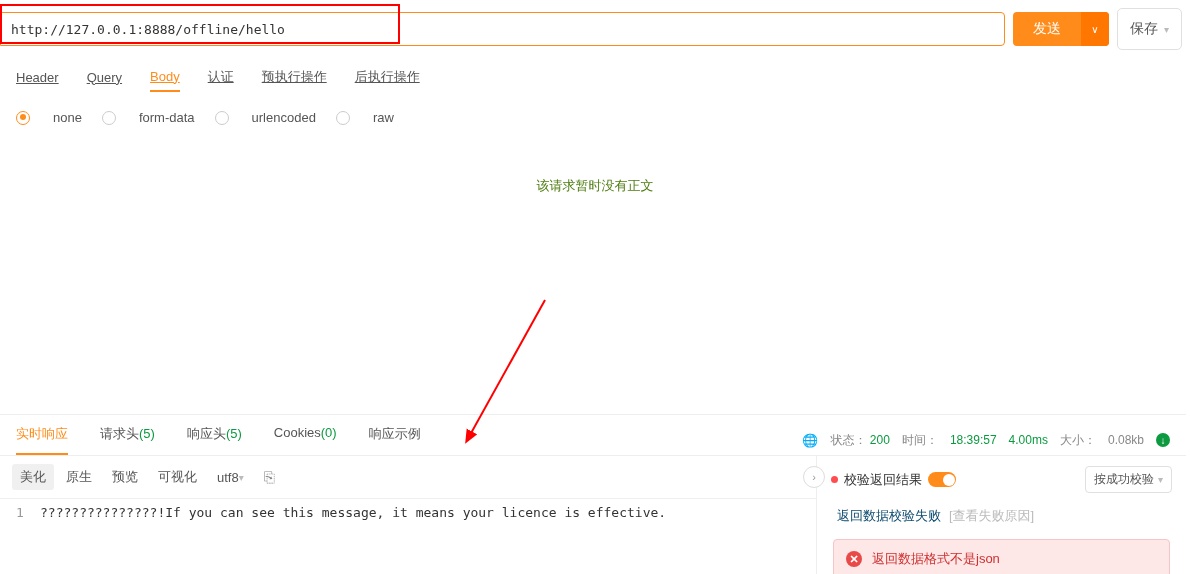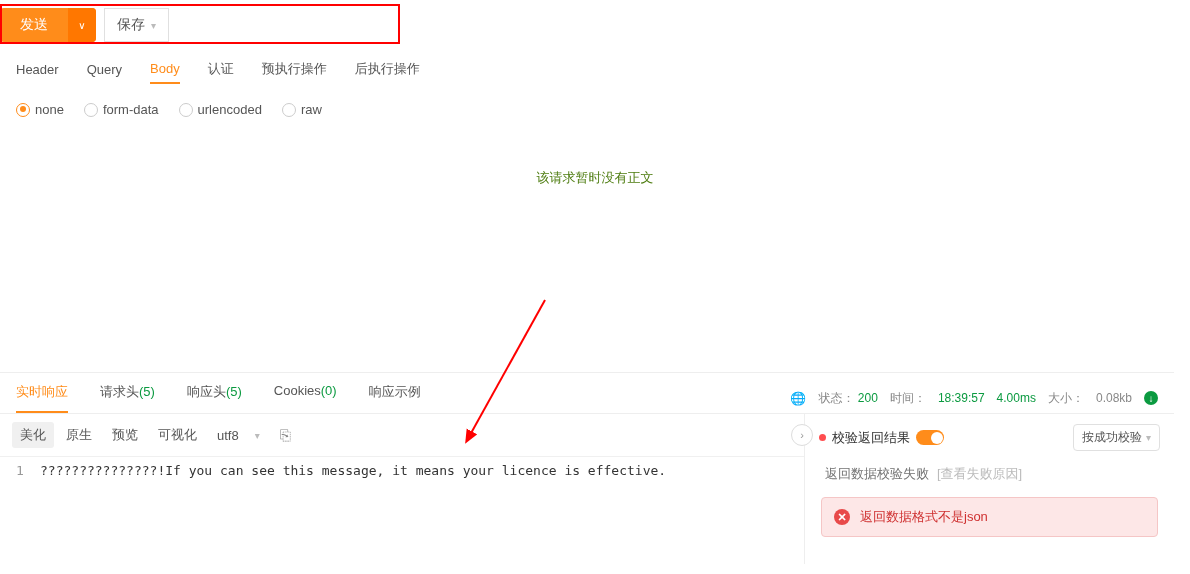--- a/index.html
+++ b/index.html
@@ -8,85 +8,86 @@
     
     .request-bar { display: flex; align-items: center; padding: 8px 8px 8px 0px; gap: 8px; }
     .highlight-box { position: absolute; top: 4px; left: 0; width: 400px; height: 40px; border: 2px solid red; pointer-events: none; z-index: 10; }
     .method-select { display: flex; align-items: center; justify-content: space-between; width: 95px; height: 34px; padding: 0 10px; border: 1px solid #ff8c1a; border-right: none; border-radius: 4px 0 0 4px; background: #fff; cursor: pointer; }
     .method-label { color: #0b9a40; font-weight: bold; font-size: 13px; }
     .chevron { color: #bbb; font-size: 10px; }
     .url-input { flex: 1; height: 34px; padding: 0 10px; border: 1px solid #ff8c1a; border-radius: 0 4px 4px 0; font-family: Consolas, monospace; font-size: 13px; color: #333; outline: none; }
     .send-btn { display: flex; align-items: center; height: 34px; background: #ff8c1a; color: #fff; border: none; border-radius: 4px; cursor: pointer; overflow: hidden; }
     .send-btn-label { padding: 0 20px; font-size: 14px; text-align: right; }
     .send-btn-dd { width: 28px; height: 34px; display: flex; align-items: center; justify-content: center; background: #ff7700; font-size: 10px; }
-    .save-btn { display: flex; align-items: center; height: 34px; padding: 0 12px; border: 1px solid #e0e0e0; border-radius: 0; background: #fff; cursor: pointer; color: #555; font-size: 14px; gap: 6px; }
+    .save-btn { display: flex; align-items: center; height: 42px; padding: 0 12px; border: 1px solid #e0e0e0; border-radius: 5px; background: #fff; cursor: pointer; color: #555; font-size: 14px; gap: 6px; }
     
     
     .tabs { display: flex; align-items: center; gap: 28px; padding: 10px 16px; font-size: 13px; color: #555; }
-    .tab { cursor: pointer; padding-bottom: 6px; }
+    .tab { cursor: pointer; padding-bottom: 6px; text-decoration: underline; }
     .tab.active { color: #ff8c1a; border-bottom: 2px solid #ff8c1a; font-weight: 500; }
     
     
     .body-opts { display: flex; align-items: center; gap: 20px; padding: 8px 16px 12px; font-size: 13px; color: #555; }
-    .radio-opt { display: flex; align-items: center; gap: 5px; cursor: pointer; }
+    .radio-opt { display: flex; align-items: center; gap: 23px; cursor: pointer; }
     .radio-circle { width: 14px; height: 14px; border: 1.5px solid #ccc; border-radius: 50%; display: inline-block; position: relative; }
     .radio-opt.selected .radio-circle { border-color: #ff8c1a; }
     .radio-opt.selected .radio-circle::after { content: ""; position: absolute; top: 2.5px; left: 2.5px; width: 6px; height: 6px; background: #ff8c1a; border-radius: 50%; }
     
     
     .no-body { text-align: center; color: #4d7c0f; font-size: 13px; padding: 40px 0 80px; }
     
     
     .arrow-svg { position: absolute; top: 295px; left: 460px; pointer-events: none; z-index: 5; }
     
     
-    .response-section { border-top: 1px solid #eee; position: absolute; bottom: 0; left: 0; right: 16px; background: #fff; height: 202px; }
+    .response-section { border-top: 1px solid #eee; position: absolute; bottom: 0; left: 0; right: 4px; background: #fff; height: 160px; }
     .resp-tabs-row { display: flex; align-items: center; justify-content: space-between; padding: 10px 16px 0; border-bottom: 1px solid #eee; }
     .resp-tabs { display: flex; gap: 32px; font-size: 13px; }
     .resp-tab { cursor: pointer; padding-bottom: 10px; color: #555; }
     .resp-tab.active { color: #ff8c1a; border-bottom: 2px solid #ff8c1a; }
     .count { color: #0b9a40; }
     .resp-status { display: flex; align-items: center; gap: 12px; font-size: 12px; color: #888; }
     .resp-status .globe { font-size: 13px; }
     .resp-status .val-green { color: #0b9a40; }
     .download-icn { width: 14px; height: 14px; border-radius: 50%; background: #0b9a40; color: #fff; display: inline-flex; align-items: center; justify-content: center; font-size: 10px; }
     
     
     .resp-body-row { display: flex; height: 150px; }
     .resp-left { flex: 1; display: flex; flex-direction: column; min-width: 0; overflow: hidden; }
     .resp-toolbar { display: flex; align-items: center; gap: 4px; padding: 8px 12px; font-size: 13px; color: #555; border-bottom: 1px solid #f0f0f0; }
     .resp-tool { padding: 4px 8px; cursor: pointer; border-radius: 3px; }
     .resp-tool.active { background: #f0f0f0; }
-    .resp-tool-enc { display: flex; align-items: center; gap: 16px; }
+    .resp-tool-enc { display: flex; align-items: center; gap: 0; }
     .copy-ico { margin-left: 8px; color: #888; cursor: pointer; font-size: 14px; }
     .code-line { display: flex; padding: 6px 0; font-family: Consolas, monospace; font-size: 13px; background: #fff; }
     .line-num { width: 40px; text-align: center; color: #999; }
     .line-txt { flex: 1; color: #333; white-space: nowrap; }
     
     .resp-right { width: 370px; border-left: 1px solid #eee; position: relative; }
     .resp-right-head { display: flex; justify-content: space-between; align-items: center; padding: 10px 14px; font-size: 13px; }
     .scroll-btn { position: absolute; left: -14px; top: 10px; width: 22px; height: 22px; border: 1px solid #ddd; border-radius: 50%; background: #fff; display: flex; align-items: center; justify-content: center; color: #999; font-size: 11px; cursor: pointer; }
     .verify-label { display: flex; align-items: center; gap: 6px; }
     .red-dot { width: 7px; height: 7px; background: #ff4d4f; border-radius: 50%; display: inline-block; }
     .toggle-on { width: 28px; height: 15px; background: #ff8c1a; border-radius: 8px; position: relative; display: inline-block; cursor: pointer; }
     .toggle-on::after { content: ""; position: absolute; width: 12px; height: 12px; background: #fff; border-radius: 50%; right: 1.5px; top: 1.5px; }
     .verify-select { border: 1px solid #e0e0e0; border-radius: 4px; padding: 4px 8px; display: flex; align-items: center; gap: 4px; cursor: pointer; font-size: 12px; color: #555; }
     
     .verify-fail-row { display: flex; align-items: center; gap: 8px; padding: 4px 20px 10px; font-size: 13px; }
-    .verify-fail { color: #737373; }
+    .verify-fail { color: #0c4a6e; }
     .view-reason { color: #bbb; }
     .err-banner { margin: 4px 16px; background: #fde7e7; border: 1px solid #f5c6c6; border-radius: 4px; padding: 10px 12px; display: flex; align-items: center; gap: 10px; font-size: 13px; color: #cf3131; }
     .err-ico { width: 16px; height: 16px; border-radius: 50%; background: #e84a4a; color: #fff; display: inline-flex; align-items: center; justify-content: center; font-size: 11px; font-weight: bold; flex-shrink: 0; }
   </style>
 </head>
 <body>
 
 <div class="highlight-box"></div>
 
 <div class="request-bar">
+  <input class="url-input" value="http://127.0.0.1:8888/offline/hello" style="">
   <button class="send-btn">
     <span class="send-btn-label">发送</span>
     <span class="send-btn-dd">∨</span>
   </button>
   <div class="save-btn">
     <span>保存</span>
     <span class="chevron">▾</span>
   </div>
 </div>
 

